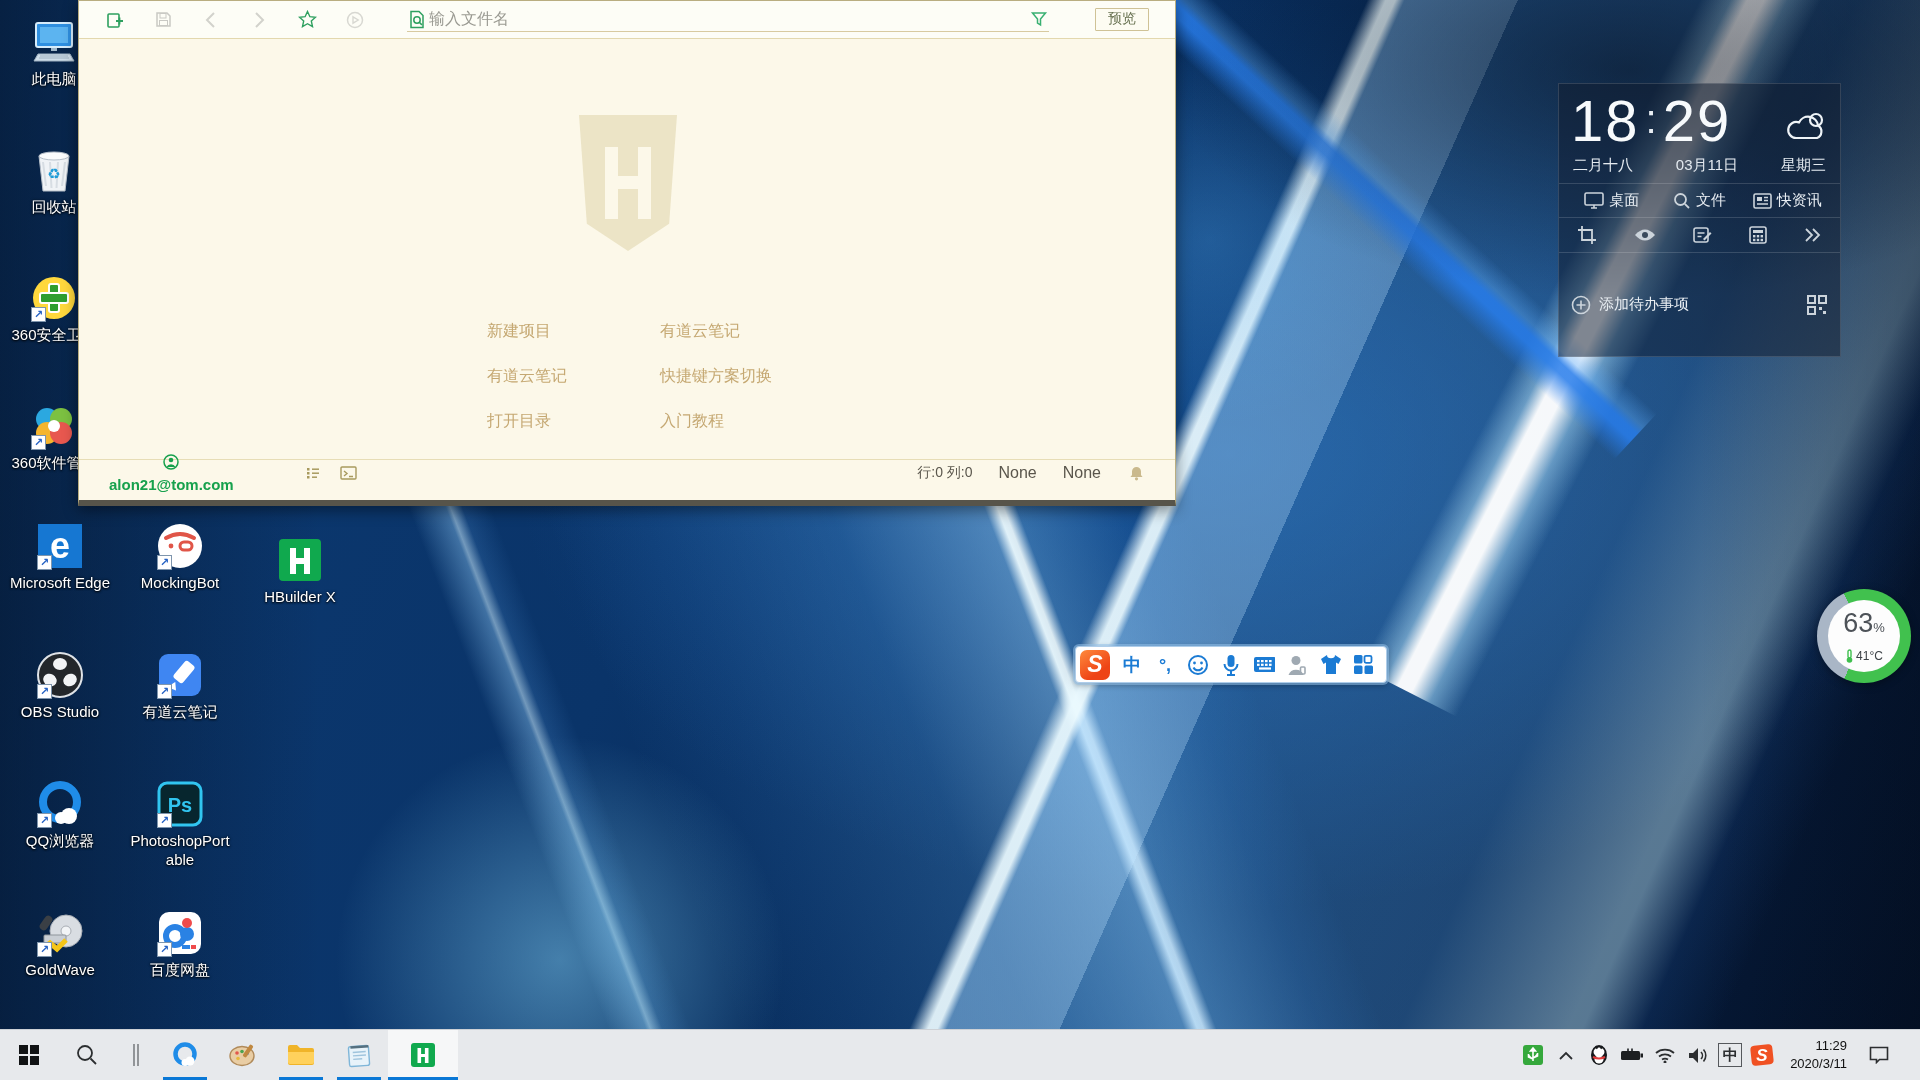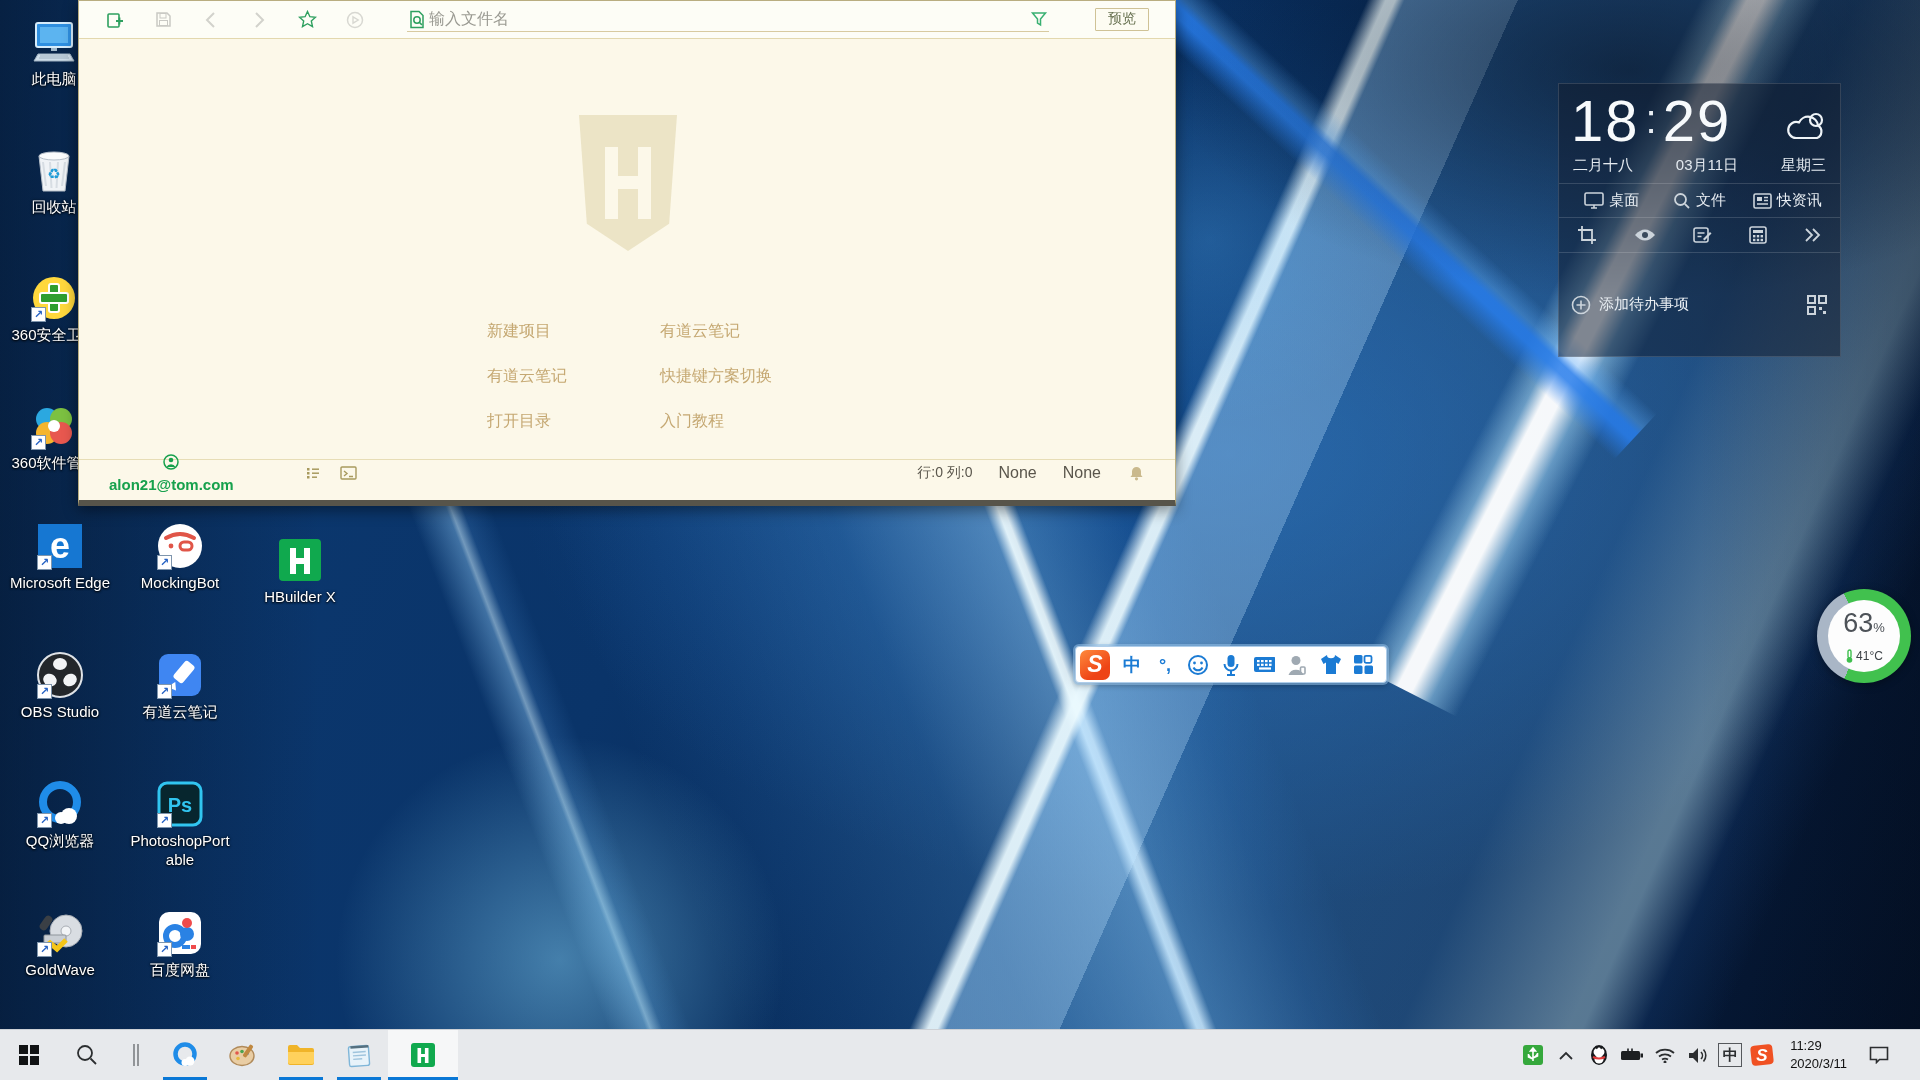--- a/index.html
+++ b/index.html
@@ -106,21 +106,21 @@
   
   .taskbar{position:absolute;left:0;bottom:0;width:1920px;height:51px;background:#e7e9ec;
       border-top:1px solid #cdd1d6;display:flex;align-items:stretch;z-index:60;}
   .tb-it{width:58px;display:flex;align-items:center;justify-content:center;position:relative;cursor:pointer;}
   .tb-it.narrow{width:40px;}
   .tb-run:after{content:"";position:absolute;bottom:0;left:7px;right:7px;height:3px;background:#0a78d6;}
   .tb-act{background:#f6f7f8;width:70px;}
   .tb-act:after{left:0;right:0;}
   .tray{margin-left:auto;display:flex;align-items:center;gap:7px;padding-right:10px;}
   .tr-it{display:flex;align-items:center;justify-content:center;width:26px;height:40px;cursor:pointer;}
-  .tr-clock{text-align:left;font-size:13px;color:#111;line-height:1.35;padding:0 8px;cursor:default;}
+  .tr-clock{text-align:right;font-size:13px;color:#111;line-height:1.35;padding:0 8px;cursor:default;}
   .showdesk{width:7px;border-left:1px solid #c2c6cb;cursor:pointer;}
 </style>
 </head>
 <body>
 
 <div id="stage">
 
   <div class="wp">
     <div class="beam b-c"></div>
     <div class="beam b-a"></div>

